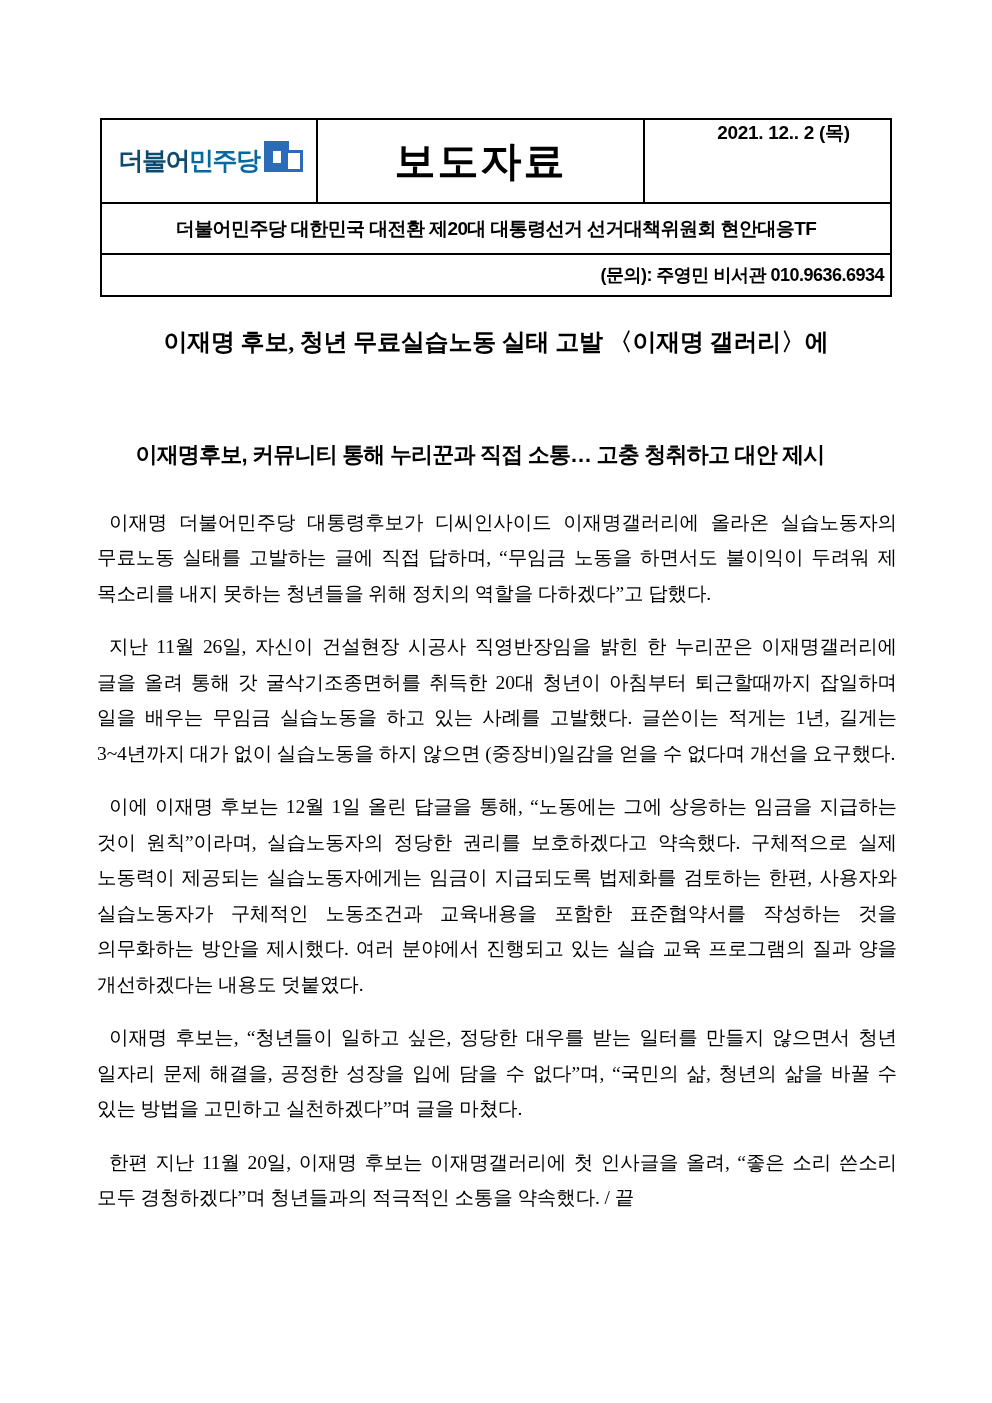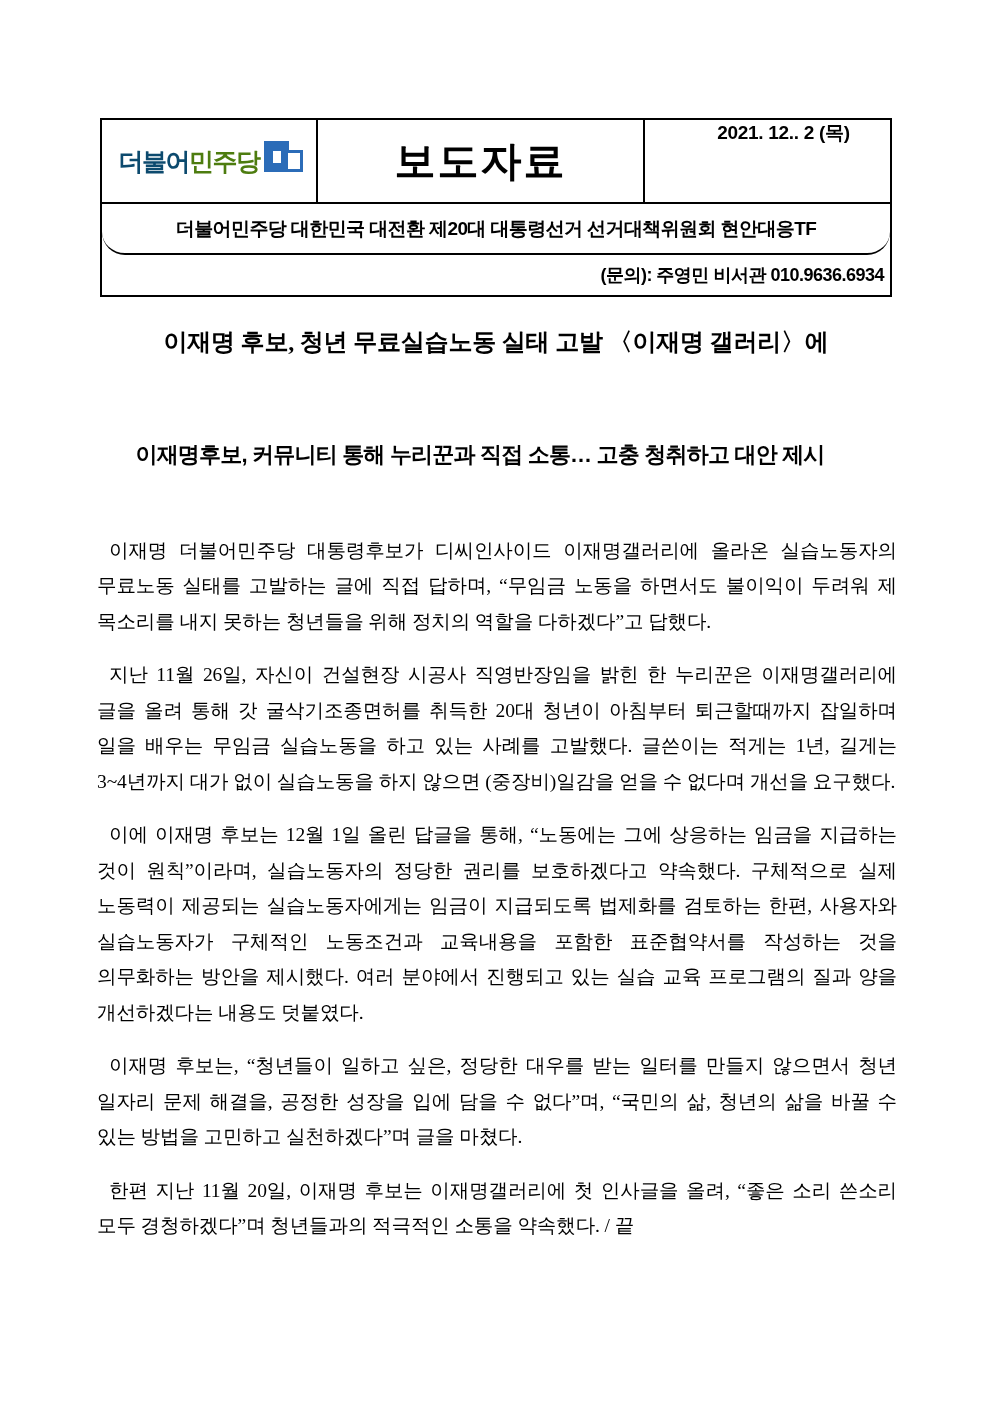--- a/index.html
+++ b/index.html
@@ -54,21 +54,21 @@
     padding-left: 4px;
   }
   .logo-text {
     font-family: "Liberation Sans", sans-serif;
     font-weight: bold;
     font-size: 25px;
     letter-spacing: -1.5px;
     line-height: 1;
     white-space: nowrap;
   }
-  .logo-text .c-blue { color: #4d7c0f; }
+  .logo-text .c-blue { color: #0369a1; font-family: Liberation Mono, monospace; }
   .logo-text .c-green { color: #0c4a6e; }
   .logo-mark {
     width: 40px;
     height: 44px;
     position: relative;
     flex: 0 0 auto;
   }
   .logo-mark .sq-blue {
     position: absolute;
     left: 0; top: 2px;
@@ -117,21 +117,20 @@
     font-weight: bold;
     letter-spacing: -0.3px;
   }
 
   .header-org {
     border-bottom: 2px solid #000;
     height: 49px;
     display: flex;
     align-items: center;
     justify-content: center;
-    border-radius: 23px;
   }
   .org-text {
     font-family: "Liberation Sans", sans-serif;
     font-size: 19px;
     font-weight: bold;
     letter-spacing: -0.6px;
   }
 
   .header-contact {
     height: 40px;
@@ -174,21 +173,20 @@
     font-size: 22px;
     letter-spacing: -0.8px;
   }
 
   
   .body-copy {
     position: absolute;
     left: 97px;
     top: 505px;
     width: 800px;
-    margin-top: 28px;
   }
   .para {
     font-family: "Liberation Serif", serif;
     font-size: 19.5px;
     line-height: 1.82;
     text-align: justify;
     text-justify: inter-character;
     margin: 0 0 18px 0;
     text-indent: 12px;
     letter-spacing: -0.1px;

